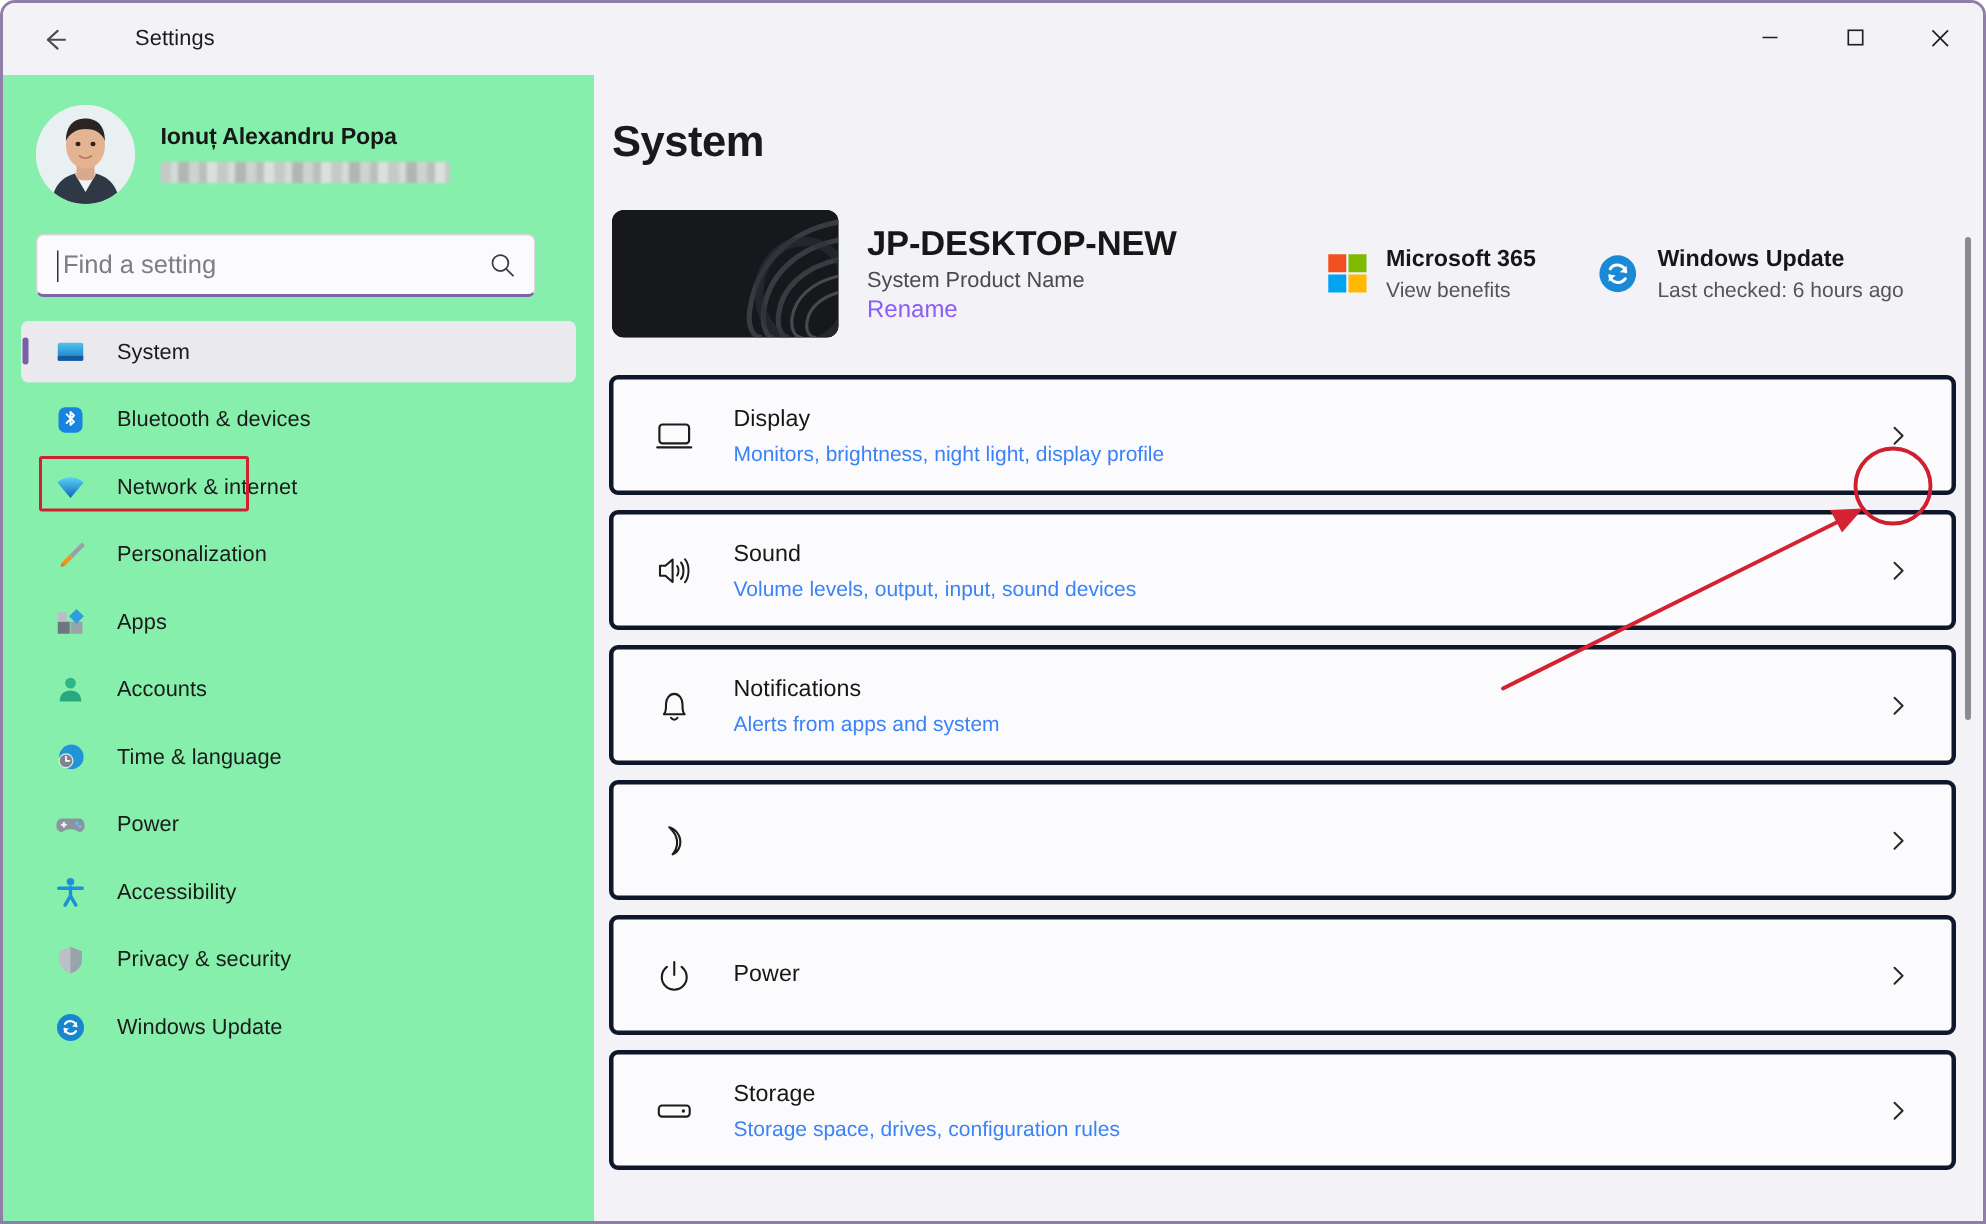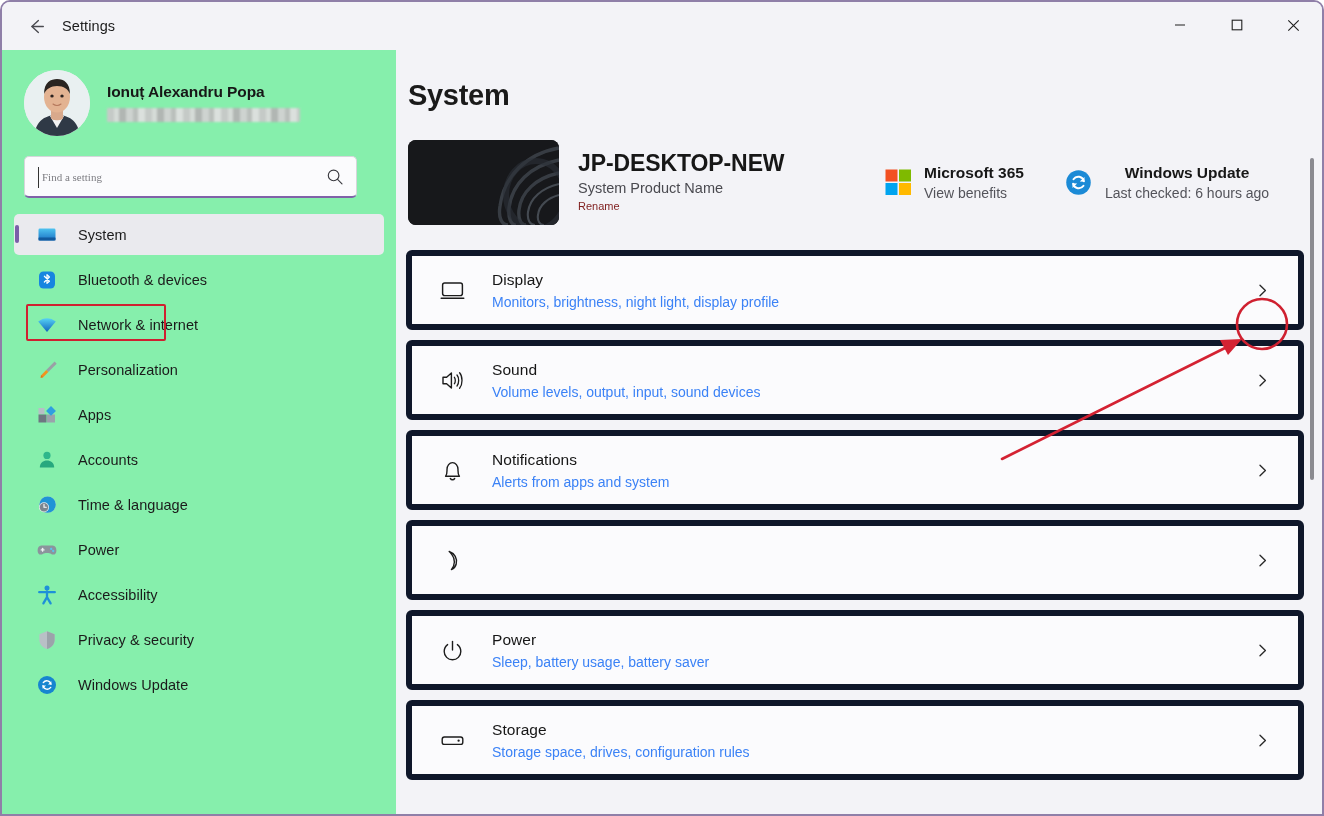--- a/index.html
+++ b/index.html
@@ -25,20 +25,21 @@
 
   
   #titlebar {
     position: absolute;
     top: 0; left: 0;
     width: 100%;
     height: 48px;
     background: #f3f3f7;
     display: flex;
     align-items: center;
+    gap: 28px;
   }
   #back-button {
     width: 40px; height: 32px;
     margin-left: 14px;
     display: flex; align-items: center; justify-content: center;
     border-radius: 5px;
     cursor: pointer;
   }
   #titlebar .title {
     font-size: 14.5px;
@@ -124,22 +125,22 @@
     position: absolute;
     left: 13px; top: 10px;
     width: 1px; height: 21px;
     background: #333;
   }
   #search-input {
     flex: 1;
     border: 0;
     outline: 0;
     background: transparent;
-    font-size: 11px;
-    font-family: Liberation Serif, serif;
+    font-size: 17px;
+    font-family: Liberation Sans, sans-serif;
     color: #1b1b1b;
     padding-left: 17px;
   }
   #search-input::placeholder { color: #7d7d82; }
   #search-icon { color: #3a3a40; flex: 0 0 auto; display:flex; }
 
   
   #navlist { margin-top: 16px; }
   .nav-item {
     position: relative;
@@ -219,44 +220,44 @@
     font-weight: bold;
     color: #171717;
     letter-spacing: -0.1px;
   }
   #device-sub {
     font-size: 14.5px;
     color: #4a4a50;
     margin-top: 3px;
   }
   #device-rename {
-    font-size: 11px;
-    color: #7f1d1d;
+    font-size: 16px;
+    color: #8b5cf6;
     margin-top: 3px;
     cursor: pointer;
     display: inline-block;
   }
 
   .quick-link {
     display: flex;
     align-items: center;
     flex: 0 0 auto;
     cursor: pointer;
   }
   .ql-ico { flex: 0 0 auto; display: flex; align-items: center; justify-content: center; }
   .ql-text { margin-left: 12px; }
-  .ql-title { font-size: 15.5px; font-weight: bold; color: #171717; text-align: center; }
+  .ql-title { font-size: 15.5px; font-weight: bold; color: #171717; }
   .ql-sub { font-size: 14px; color: #53535a; margin-top: 3px; }
 
   
   #cards { margin: 25px 0 0 10px; width: 898px; }
   .card {
     height: 80px;
     background: #fbfbfd;
-    border: 6px solid #0f172a;
+    border: 3px solid #0f172a;
     border-radius: 6px;
     margin-bottom: 10px;
     display: flex;
     align-items: center;
     padding: 0 20px 0 24px;
     cursor: pointer;
     position: relative;
   }
   .card-ico {
     width: 32px; height: 32px;
@@ -652,21 +653,20 @@
       <div class="card">
         <span class="card-ico">
           <svg width="27" height="27" viewBox="0 0 27 27" fill="none">
             <path d="M8.6 7.6 C6.5 9.2 5.2 11.7 5.2 14.5 C5.2 19.1 8.9 22.8 13.5 22.8
                      C18.1 22.8 21.8 19.1 21.8 14.5 C21.8 11.7 20.5 9.2 18.4 7.6" stroke="currentColor" stroke-width="1.4" stroke-linecap="round"></path>
             <path d="M13.5 4.4 V13" stroke="currentColor" stroke-width="1.4" stroke-linecap="round"></path>
           </svg>
         </span>
         <span class="card-text">
           <span class="card-title" style="display:block">Power</span>
-          <span class="card-sub" style="display:block">Sleep, battery usage, battery saver</span>
         </span>
         <span class="card-chev">
           <svg width="17" height="17" viewBox="0 0 17 17" fill="none">
             <path d="M6 3.2 L11.4 8.5 L6 13.8" stroke="currentColor" stroke-width="1.35" stroke-linecap="round" stroke-linejoin="round"></path>
           </svg>
         </span>
       </div>
 
       <div class="card">
         <span class="card-ico">

